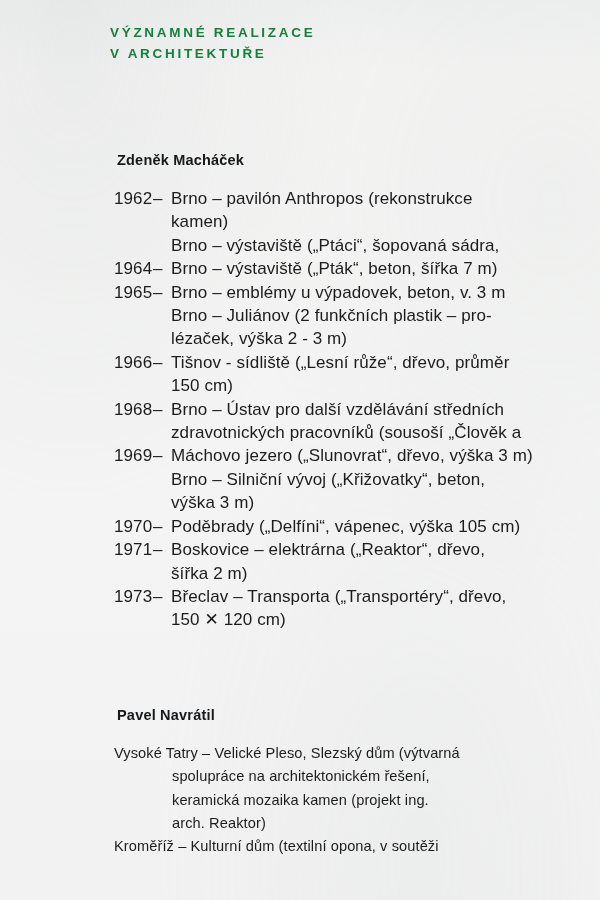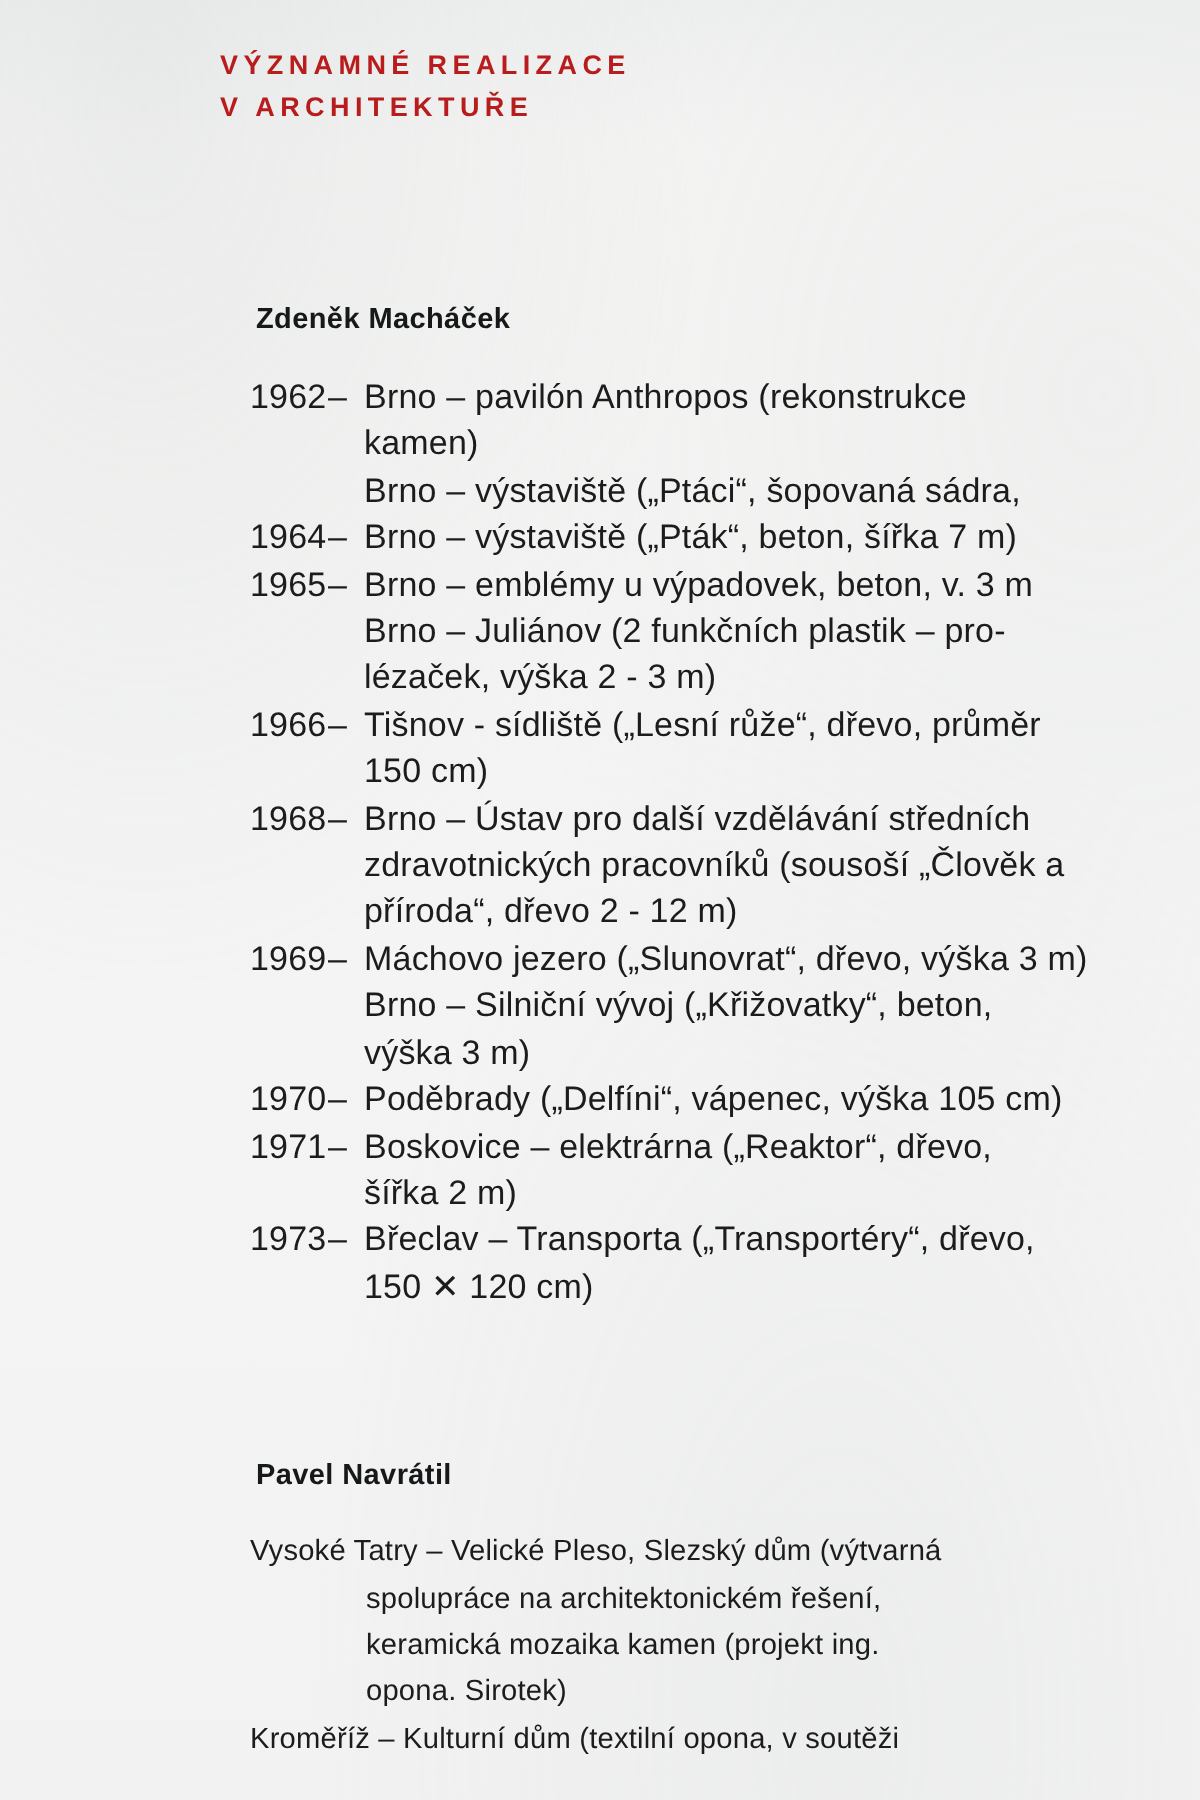--- a/index.html
+++ b/index.html
@@ -41,27 +41,27 @@
   }
 
   
   .doc-title {
     margin: 0;
     padding-top: 22px;
     font-size: 13.5px;
     font-weight: 700;
     letter-spacing: 2.7px;
     line-height: 21px;
-    color: #b91c1c;
+    color: #15803d;
     text-transform: none;
     white-space: pre-line;
   }
 
   
-  .artist-block { margin: 15px; }
+  .artist-block { margin: 4px; }
   .artist-block.first { margin-top: 88px; }
   .artist-block.second { margin-top: 75px; }
 
   .artist-name {
     margin: 0 0 19px 3px;
     font-size: 14.5px;
     font-weight: 700;
     letter-spacing: .2px;
     color: #17181a;
   }
@@ -167,21 +167,20 @@
             <span class="entry-line">Tišnov - sídliště („Lesní růže“, dřevo, průměr</span>
             <span class="entry-line cont">150 cm)</span>
           </span>
         </li>
         <li class="entry">
           <span class="entry-year">1968</span>
           <span class="entry-dash">–</span>
           <span class="entry-lines">
             <span class="entry-line">Brno – Ústav pro další vzdělávání středních</span>
             <span class="entry-line cont">zdravotnických pracovníků (sousoší „Člověk a</span>
-            <span class="entry-line cont">příroda“, dřevo 2 - 12 m)</span>
           </span>
         </li>
         <li class="entry">
           <span class="entry-year">1969</span>
           <span class="entry-dash">–</span>
           <span class="entry-lines">
             <span class="entry-line">Máchovo jezero („Slunovrat“, dřevo, výška 3 m)</span>
             <span class="entry-line cont">Brno – Silniční vývoj („Křižovatky“, beton,</span>
             <span class="entry-line cont">výška 3 m)</span>
           </span>
@@ -212,21 +211,21 @@
       </ul>
   </section>
 
   <section class="artist-block second">
     <h2 class="artist-name">Pavel Navrátil</h2>
     <ul class="plain-list" id="list-2">
         <li class="plain-entry">
           <span class="plain-line">Vysoké Tatry – Velické Pleso, Slezský dům (výtvarná</span>
           <span class="plain-line cont">spolupráce na architektonickém řešení,</span>
           <span class="plain-line cont">keramická mozaika kamen (projekt ing.</span>
-          <span class="plain-line cont">opona. Sirotek)</span>
+          <span class="plain-line cont">arch. Reaktor)</span>
         </li>
         <li class="plain-entry">
           <span class="plain-line">Kroměříž – Kulturní dům (textilní opona, v soutěži</span>
         </li>
       </ul>
   </section>
 
 </div>
 
 </body></html>

